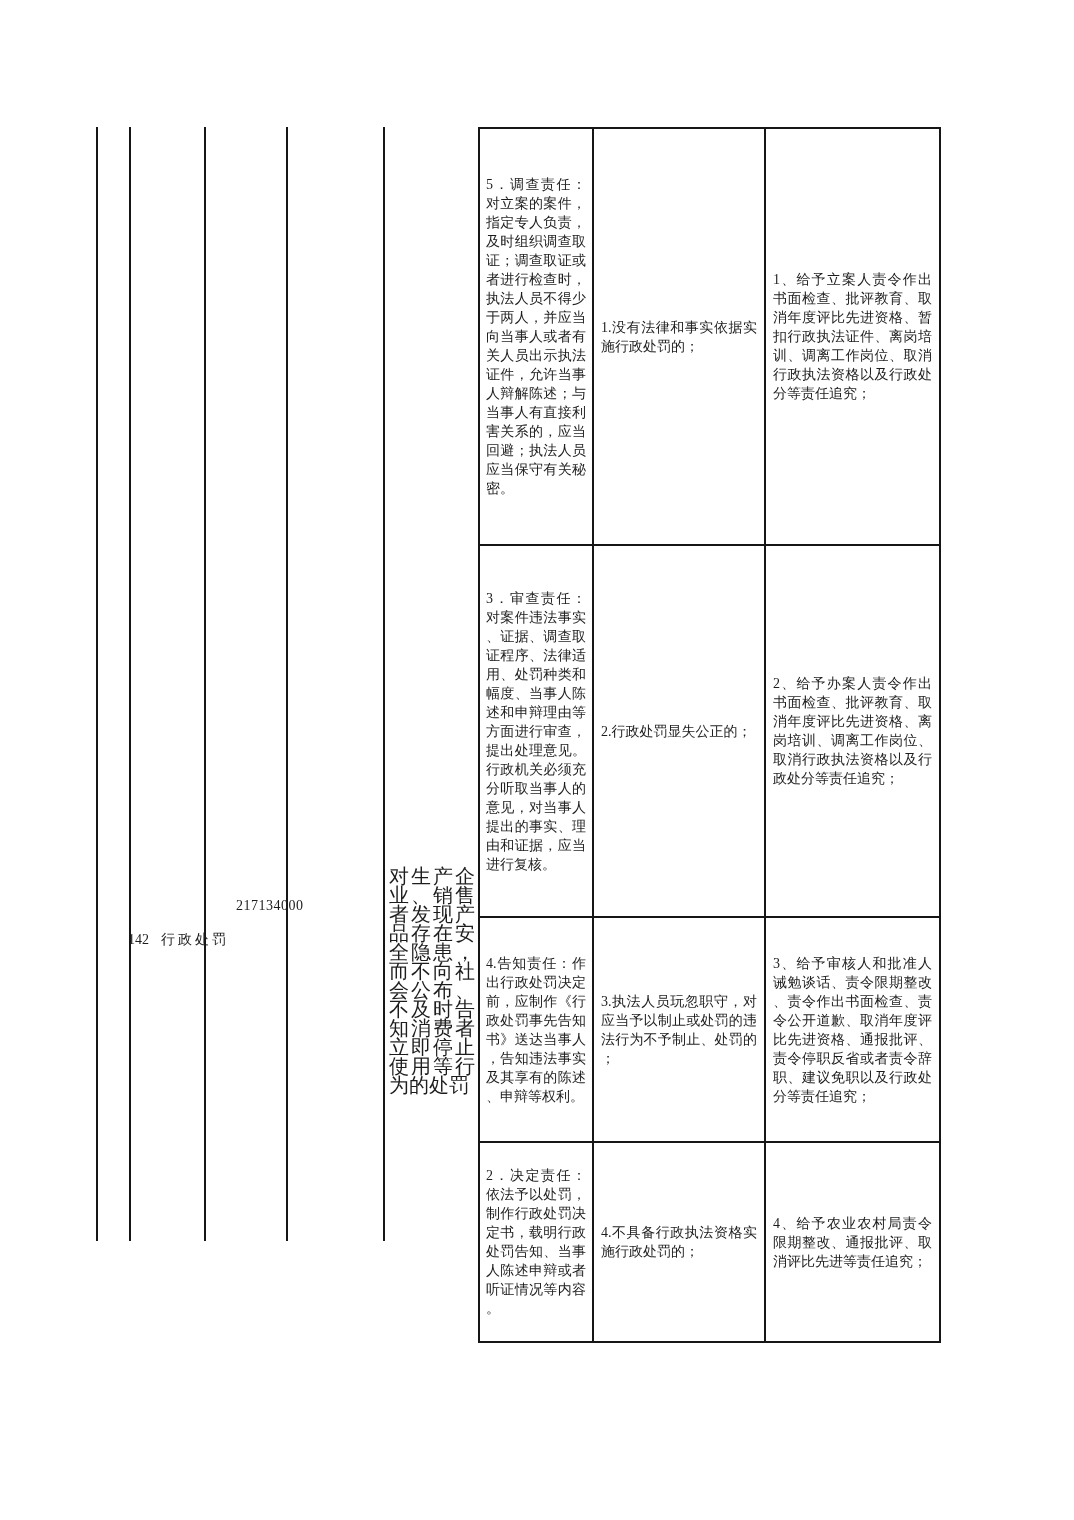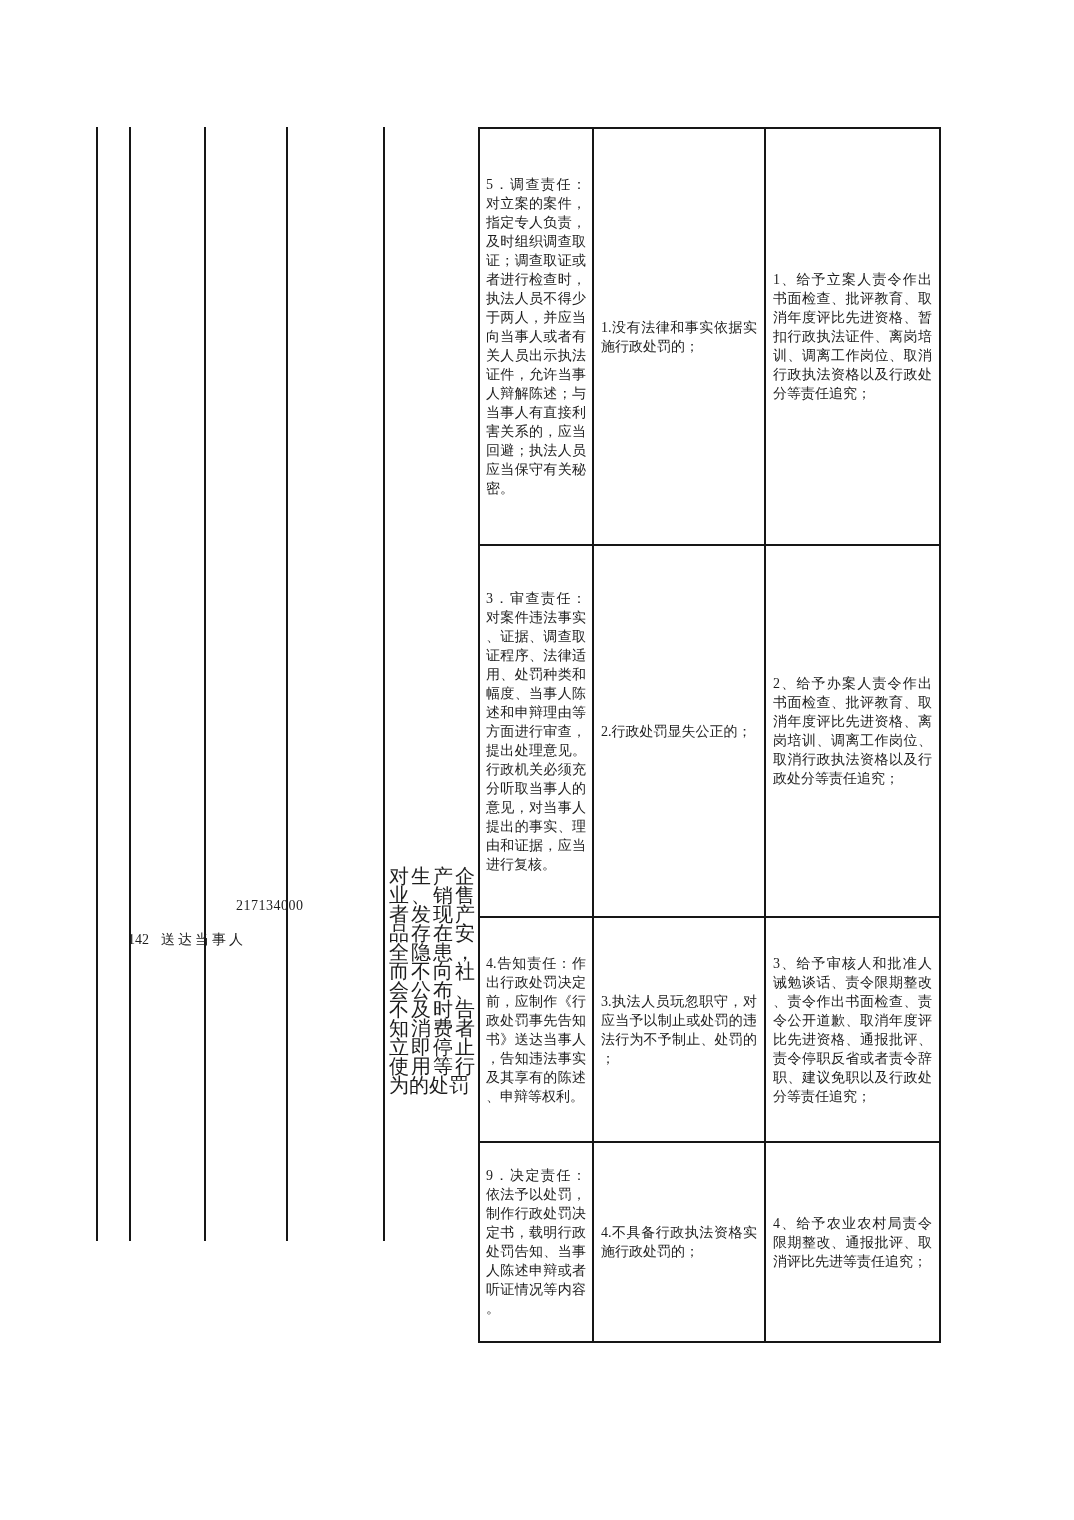--- a/index.html
+++ b/index.html
@@ -86,21 +86,21 @@
 </head>
 <body>
 
 <div class="vline v1"></div>
 <div class="vline v2"></div>
 <div class="vline v3"></div>
 <div class="vline v4"></div>
 <div class="vline v5"></div>
 
 <div class="ocell seq">142</div>
-<div class="ocell ptype">送达当事人</div>
+<div class="ocell ptype">行政处罚</div>
 <div class="ocell pcode">217134000</div>
 <div class="pname">对生产企业、销售者发现产品存在安全隐患，而不向社会公布、不及时告知消费者立即停止使用等行为的处罚</div>
 
 <table class="matrix">
   <colgroup>
     <col style="width:114px">
     <col style="width:172px">
     <col style="width:175px">
   </colgroup>
   <tbody>
@@ -113,18 +113,18 @@
       <td class="duty">3．审查责任：对案件违法事实、证据、调查取证程序、法律适用、处罚种类和幅度、当事人陈述和申辩理由等方面进行审查，提出处理意见。行政机关必须充分听取当事人的意见，对当事人提出的事实、理由和证据，应当进行复核。</td>
       <td class="situ">2.行政处罚显失公正的；</td>
       <td class="measure">2、给予办案人责令作出书面检查、批评教育、取消年度评比先进资格、离岗培训、调离工作岗位、取消行政执法资格以及行政处分等责任追究；</td>
     </tr>
     <tr class="r3">
       <td class="duty">4.告知责任：作出行政处罚决定前，应制作《行政处罚事先告知书》送达当事人，告知违法事实及其享有的陈述、申辩等权利。</td>
       <td class="situ">3.执法人员玩忽职守，对应当予以制止或处罚的违法行为不予制止、处罚的；</td>
       <td class="measure">3、给予审核人和批准人诫勉谈话、责令限期整改、责令作出书面检查、责令公开道歉、取消年度评比先进资格、通报批评、责令停职反省或者责令辞职、建议免职以及行政处分等责任追究；</td>
     </tr>
     <tr class="r4">
-      <td class="duty">9．决定责任：依法予以处罚，制作行政处罚决定书，载明行政处罚告知、当事人陈述申辩或者听证情况等内容。</td>
+      <td class="duty">2．决定责任：依法予以处罚，制作行政处罚决定书，载明行政处罚告知、当事人陈述申辩或者听证情况等内容。</td>
       <td class="situ">4.不具备行政执法资格实施行政处罚的；</td>
       <td class="measure">4、给予农业农村局责令限期整改、通报批评、取消评比先进等责任追究；</td>
     </tr>
   </tbody>
 </table>
 
 </body></html>

